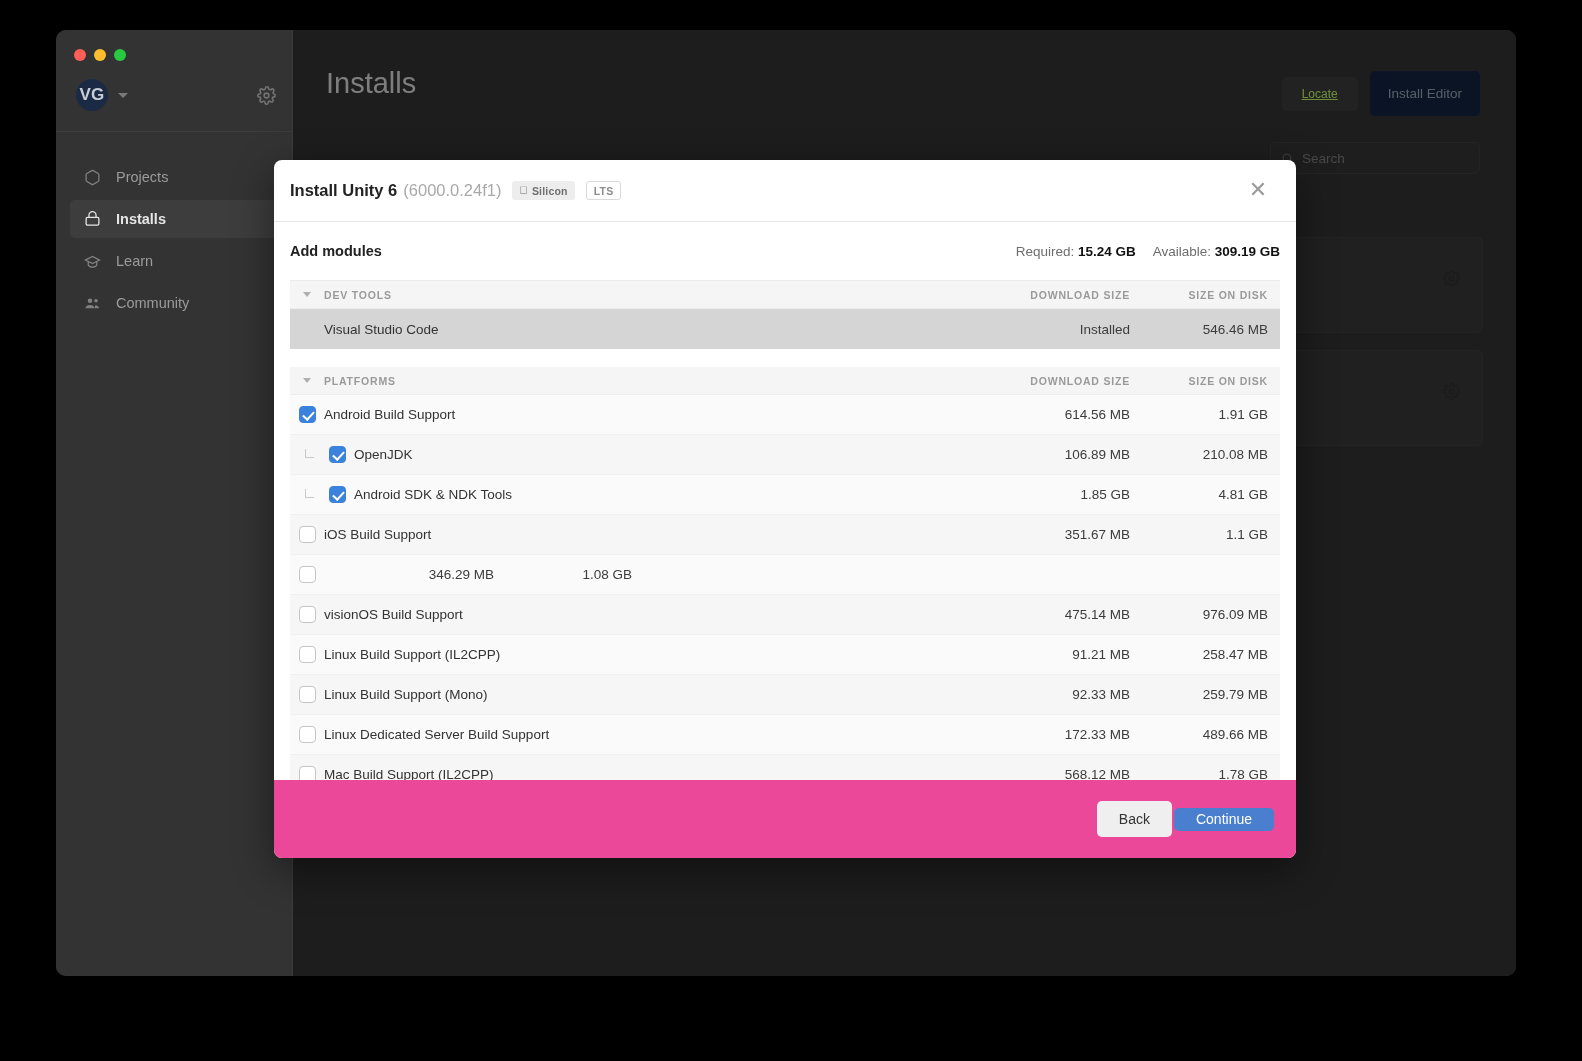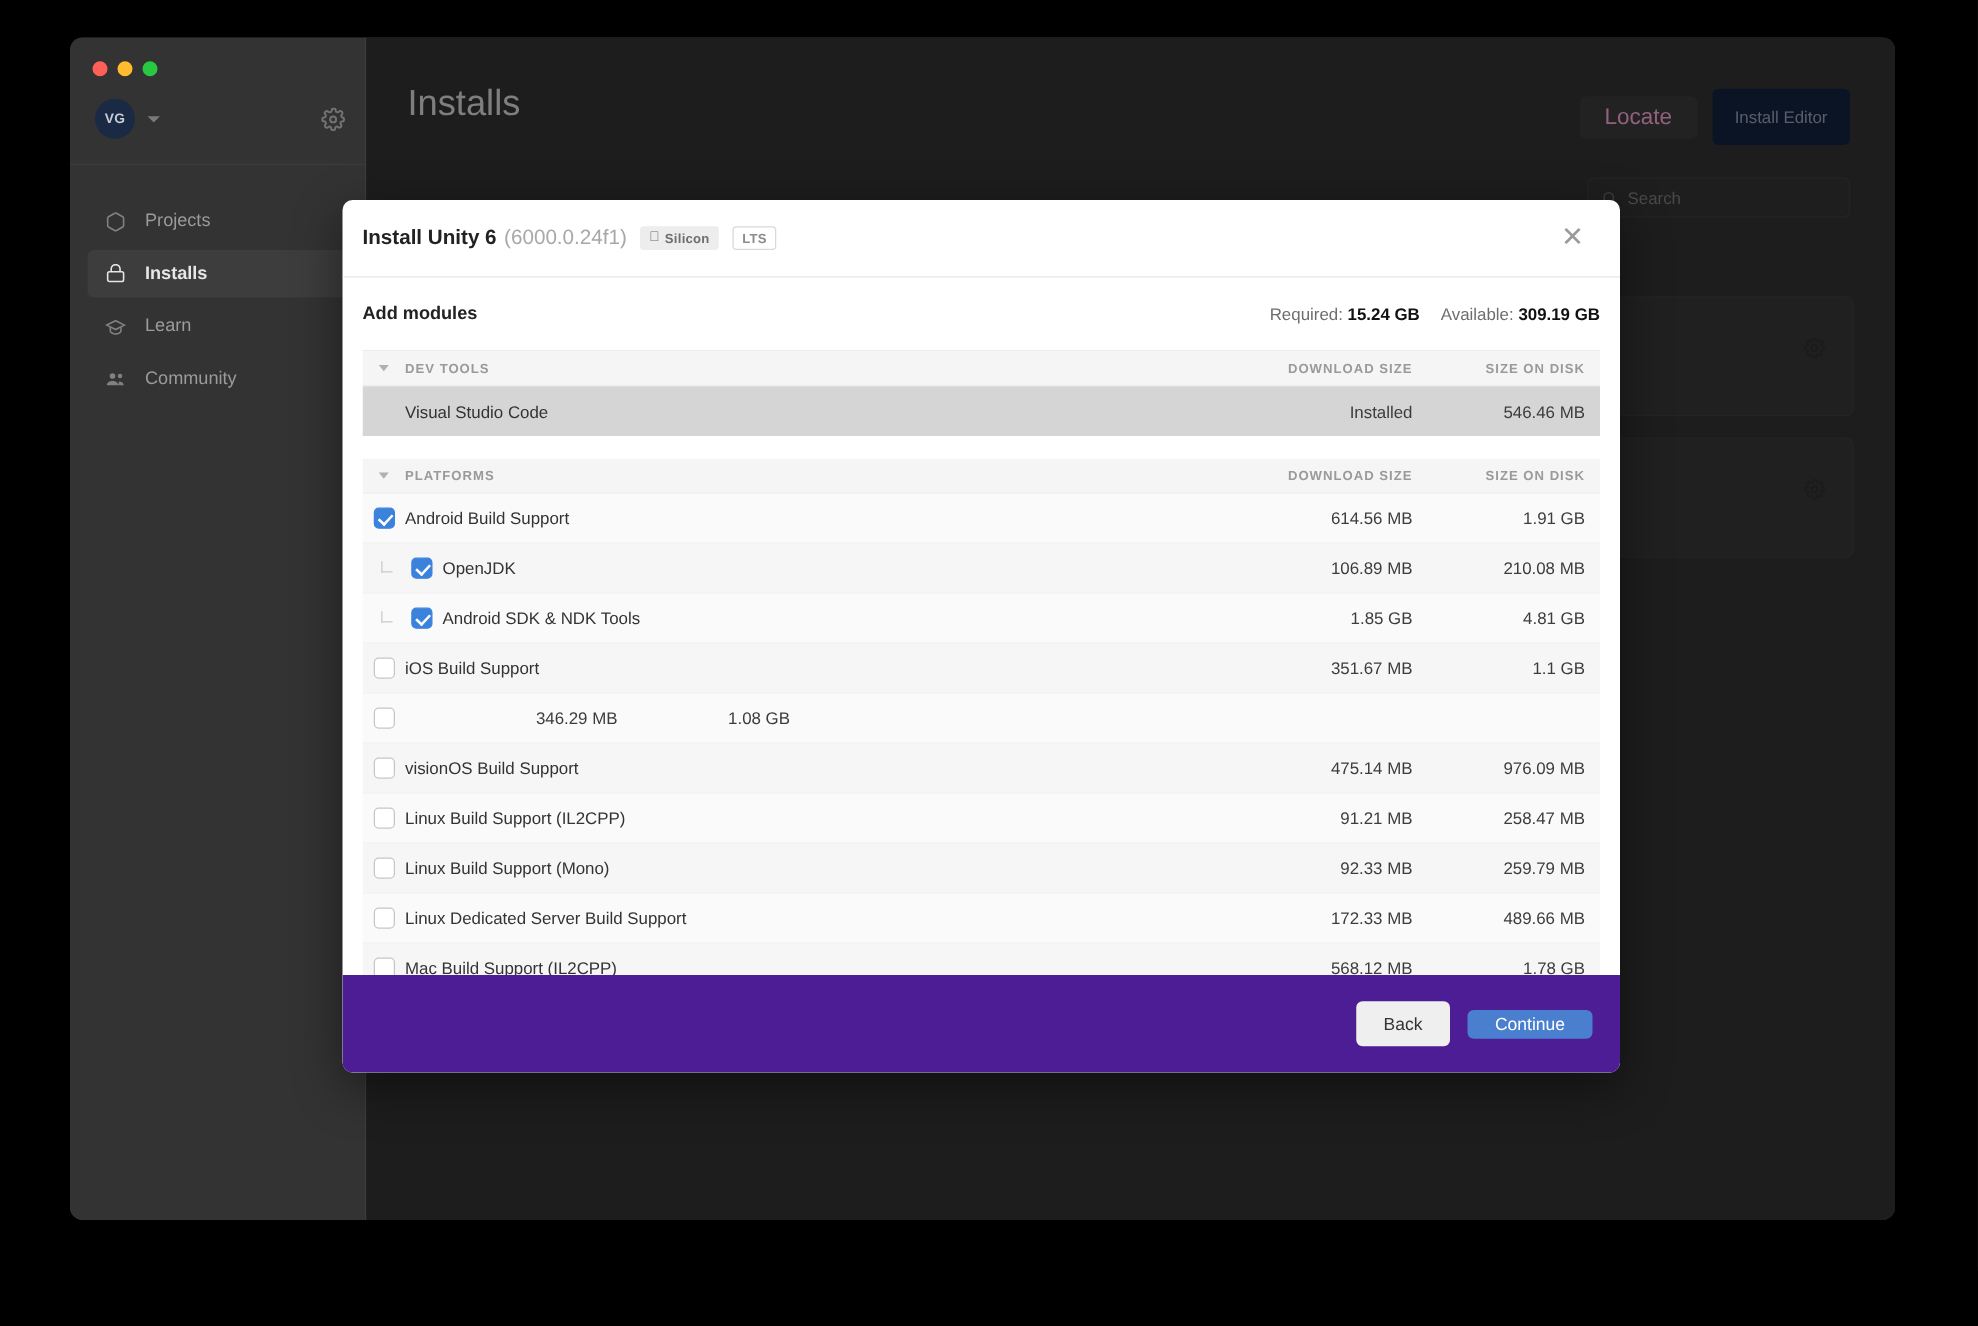--- a/index.html
+++ b/index.html
@@ -39,21 +39,21 @@
   .tl.green  { background: #28c840; }
 
   #account-row {
     display: flex; align-items: center;
     padding: 18px 16px 20px 20px;
     border-bottom: 1px solid #3c3c3c;
   }
   #avatar {
     width: 32px; height: 32px; border-radius: 50%;
     background: #1b2a44; color: #c7ccd6;
-    font-size: 11px; font-weight: bold;
+    font-size: 17px; font-weight: bold;
     display: flex; align-items: center; justify-content: center;
     letter-spacing: .3px;
   }
   #account-caret {
     margin-left: 10px;
     width: 0; height: 0;
     border-left: 5px solid transparent;
     border-right: 5px solid transparent;
     border-top: 5px solid #7a7a7a;
   }
@@ -89,23 +89,23 @@
   #page-title {
     position: absolute; left: 33px; top: 37px;
     font-size: 29px; color: #d9d9d9;
   }
   #top-actions {
     position: absolute; right: 36px; top: 41px;
     display: flex; gap: 12px; align-items: center;
   }
   .btn-locate {
     height: 34px; padding: 0 20px; border-radius: 5px;
-    background: #3b3b3b; color: #f9a8d4;
-    font-size: 18px; border: none;
-    display: flex; align-items: center;
+    background: #3b3b3b; color: #bef264;
+    font-size: 12px; border: none;
+    display: flex; align-items: center; text-decoration: underline;
   }
   .btn-install-editor {
     height: 45px; padding: 0 18px; border-radius: 5px;
     background: #122440; color: #97a2b3;
     font-size: 13.5px; border: none;
     display: flex; align-items: center;
   }
   #search-box {
     position: absolute; right: 36px; top: 112px;
     width: 210px; height: 32px;
@@ -255,22 +255,22 @@
     border-left: 1.5px solid #c9c9c9;
     border-bottom: 1.5px solid #c9c9c9;
     margin-bottom: 3px;
   }
   .spacer-row { height: 18px; background: #fff; }
 
   
   #modal-footer {
     flex: none; height: 78px;
     display: flex; align-items: center; justify-content: flex-end;
-    gap: 14px; padding-right: 22px;
-    background: #4c1d95;
+    gap: 2px; padding-right: 22px;
+    background: #ec4899;
   }
   .btn-back {
     height: 36px; padding: 0 22px; border-radius: 5px;
     background: #efefef; color: #333; border: none;
     font-size: 14px;
   }
   .btn-continue {
     height: 23px; padding: 0 22px; border-radius: 5px;
     background: #4a7fd0; color: #fff; border: none;
     font-size: 14px;

